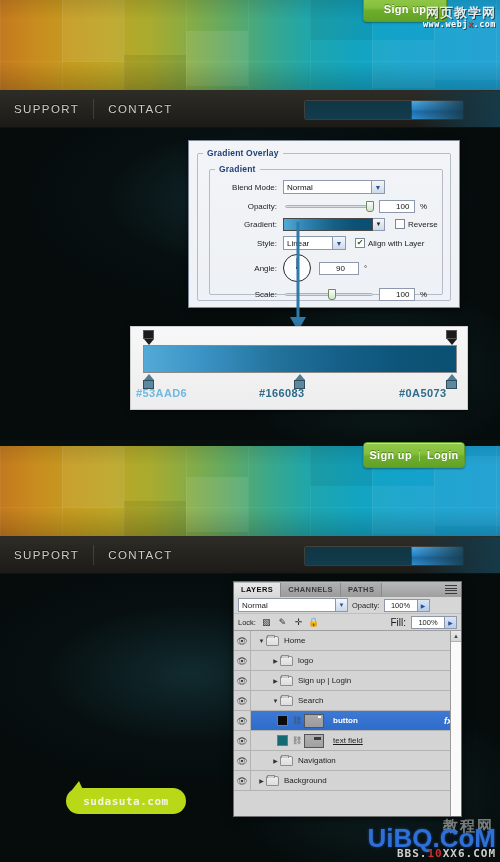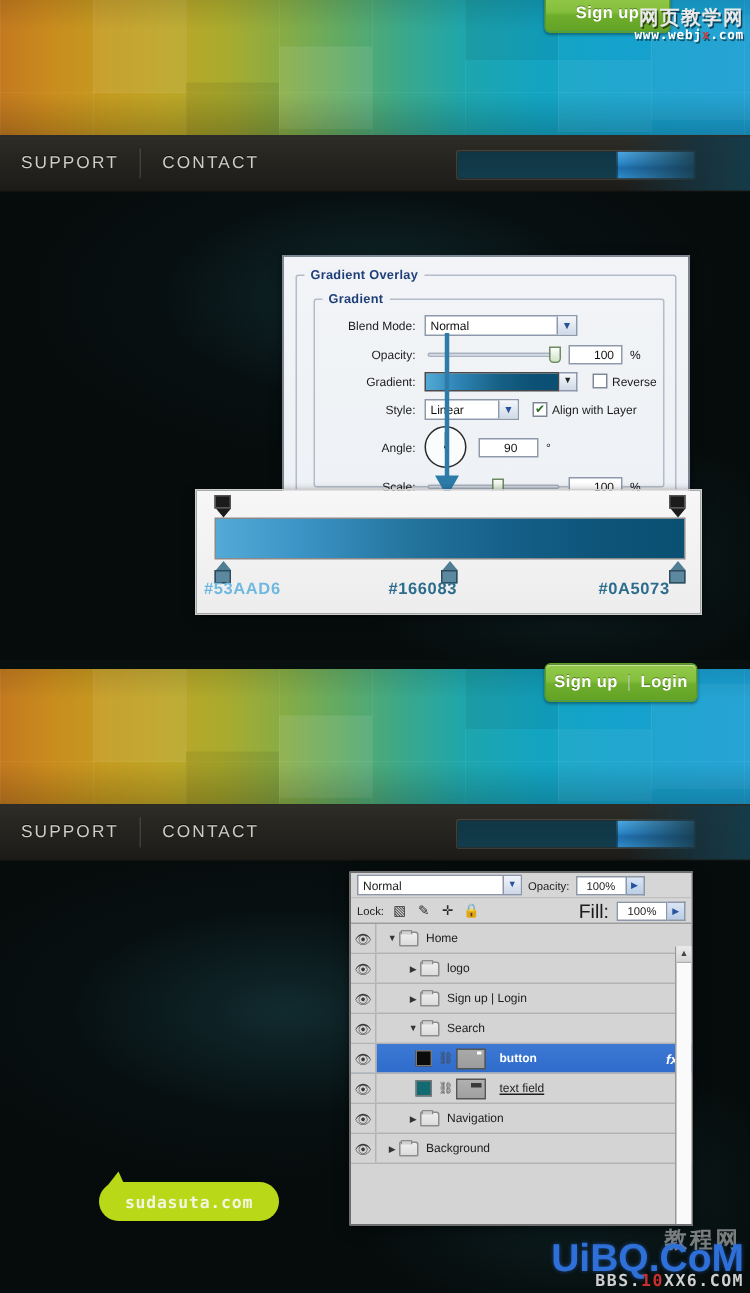--- a/index.html
+++ b/index.html
@@ -397,21 +397,21 @@
       <div class="field"></div>
       <div class="go"></div>
     </div>
   </div>
 
   <div class="darkzone" style="top:128px;height:312px;">
     <div class="glow"></div>
     <div class="glow2"></div>
   </div>
 
-  <div class="ps-dialog" style="left:188px; top:140px; width:272px; height:168px;margin-top:30px;">
+  <div class="ps-dialog" style="left:188px; top:140px; width:272px; height:168px;">
 
     <div class="fieldset" style="left:8px; top:12px; right:8px; bottom:6px;"></div>
     <div class="legend" style="left:14px; top:7px;">Gradient Overlay</div>
 
     <div class="fieldset" style="left:20px; top:28px; right:16px; bottom:12px;"></div>
     <div class="legend" style="left:26px; top:23px;">Gradient</div>
 
     <div class="row" style="left:30px; top:38px; width:230px;">
       <div class="lbl" style="width:58px;">Blend Mode:</div>
       <div class="ps-select" style="margin-left:6px; width:102px;">
@@ -546,20 +546,37 @@
     <div class="glow" style="left:-40px; top:-10px;"></div>
     <div class="glow2"></div>
   </div>
 
   <div class="sudasuta" style="left:66px; top:788px; width:120px; height:26px;">
     <span>sudasuta.com</span>
   </div>
 
   <div class="layers-panel" style="left:233px; top:581px; width:229px; height:236px;">
 
+    <div class="lp-tabs">
+      <div class="lp-tab active">
+        <span>LAYERS</span>
+      </div>
+      <div class="lp-tab">
+        <span>CHANNELS</span>
+      </div>
+      <div class="lp-tab">
+        <span>PATHS</span>
+      </div>
+      <div class="lp-menu">
+          <i></i>
+          <i></i>
+          <i></i>
+          <i></i>
+        </div>
+    </div>
 
     <div class="lp-row2">
       <div class="lp-combo">
         <span>Normal</span>
         <span class="arr">▼</span>
       </div>
       <span style="font-size:7.5px;">Opacity:</span>
       <div style="display:flex;">
         <div class="lp-num">
           <span>100%</span>
@@ -567,21 +584,21 @@
         <div class="lp-step">▶</div>
       </div>
     </div>
 
     <div class="lp-row3">
       <span style="font-size:7.5px;">Lock:</span>
       <span class="lock-ico">▧</span>
       <span class="lock-ico">✎</span>
       <span class="lock-ico">✛</span>
       <span class="lock-ico">🔒</span>
-      <span style="font-size:13px; margin-left:auto;">Fill:</span>
+      <span style="font-size:10px; margin-left:auto;">Fill:</span>
       <div style="display:flex;">
         <div class="lp-num">
           <span>100%</span>
         </div>
         <div class="lp-step">▶</div>
       </div>
     </div>
 
     <div class="layer-row">
       <div class="eye-cell">

